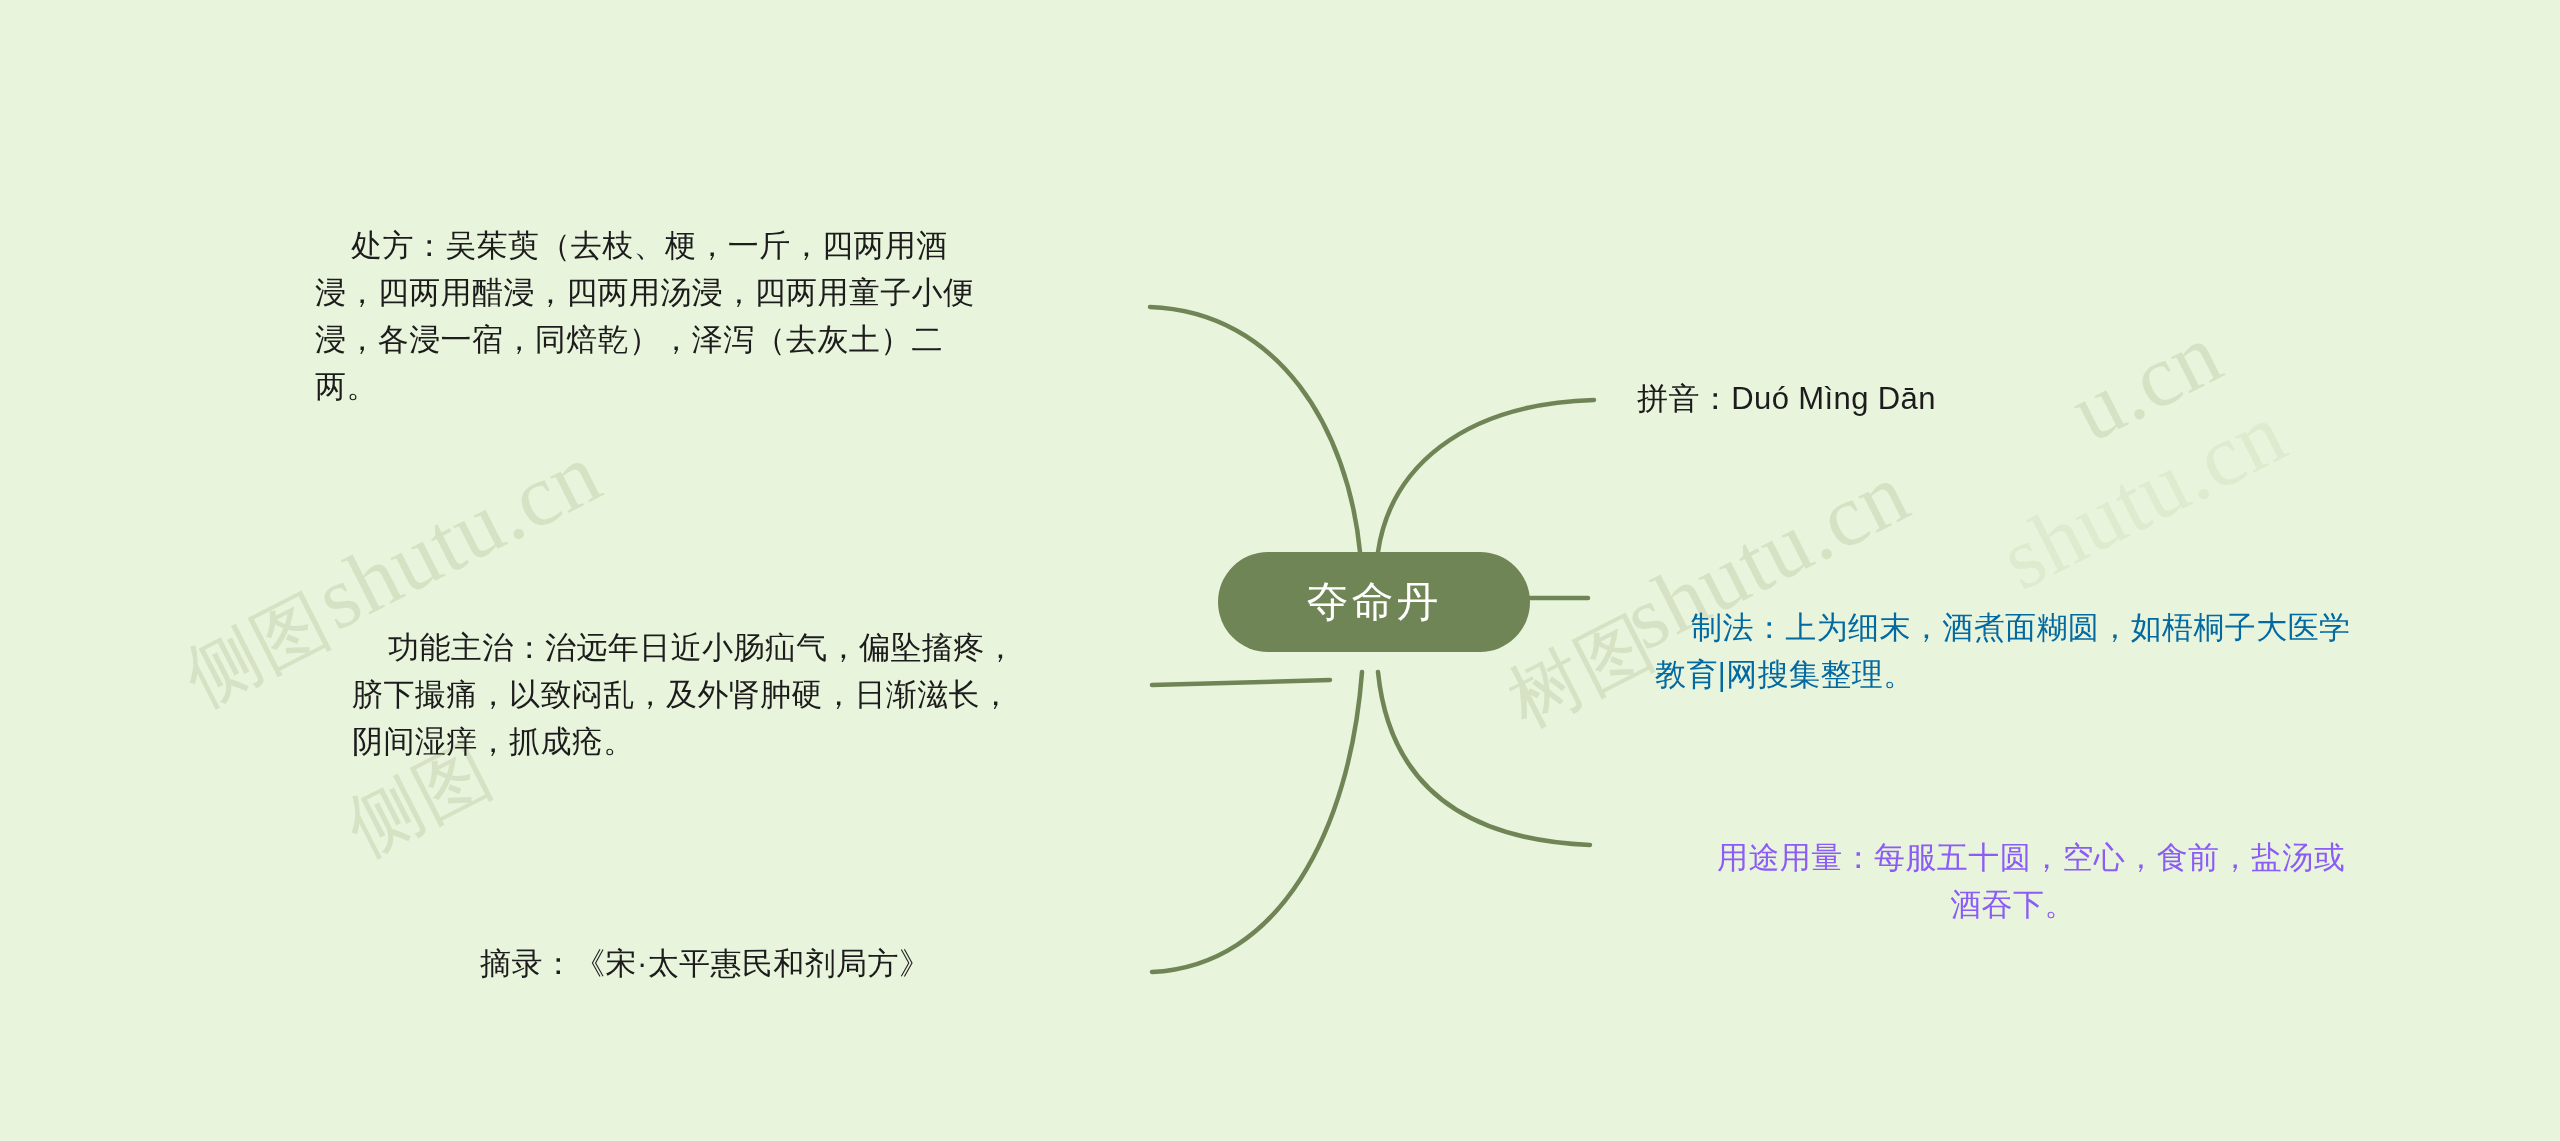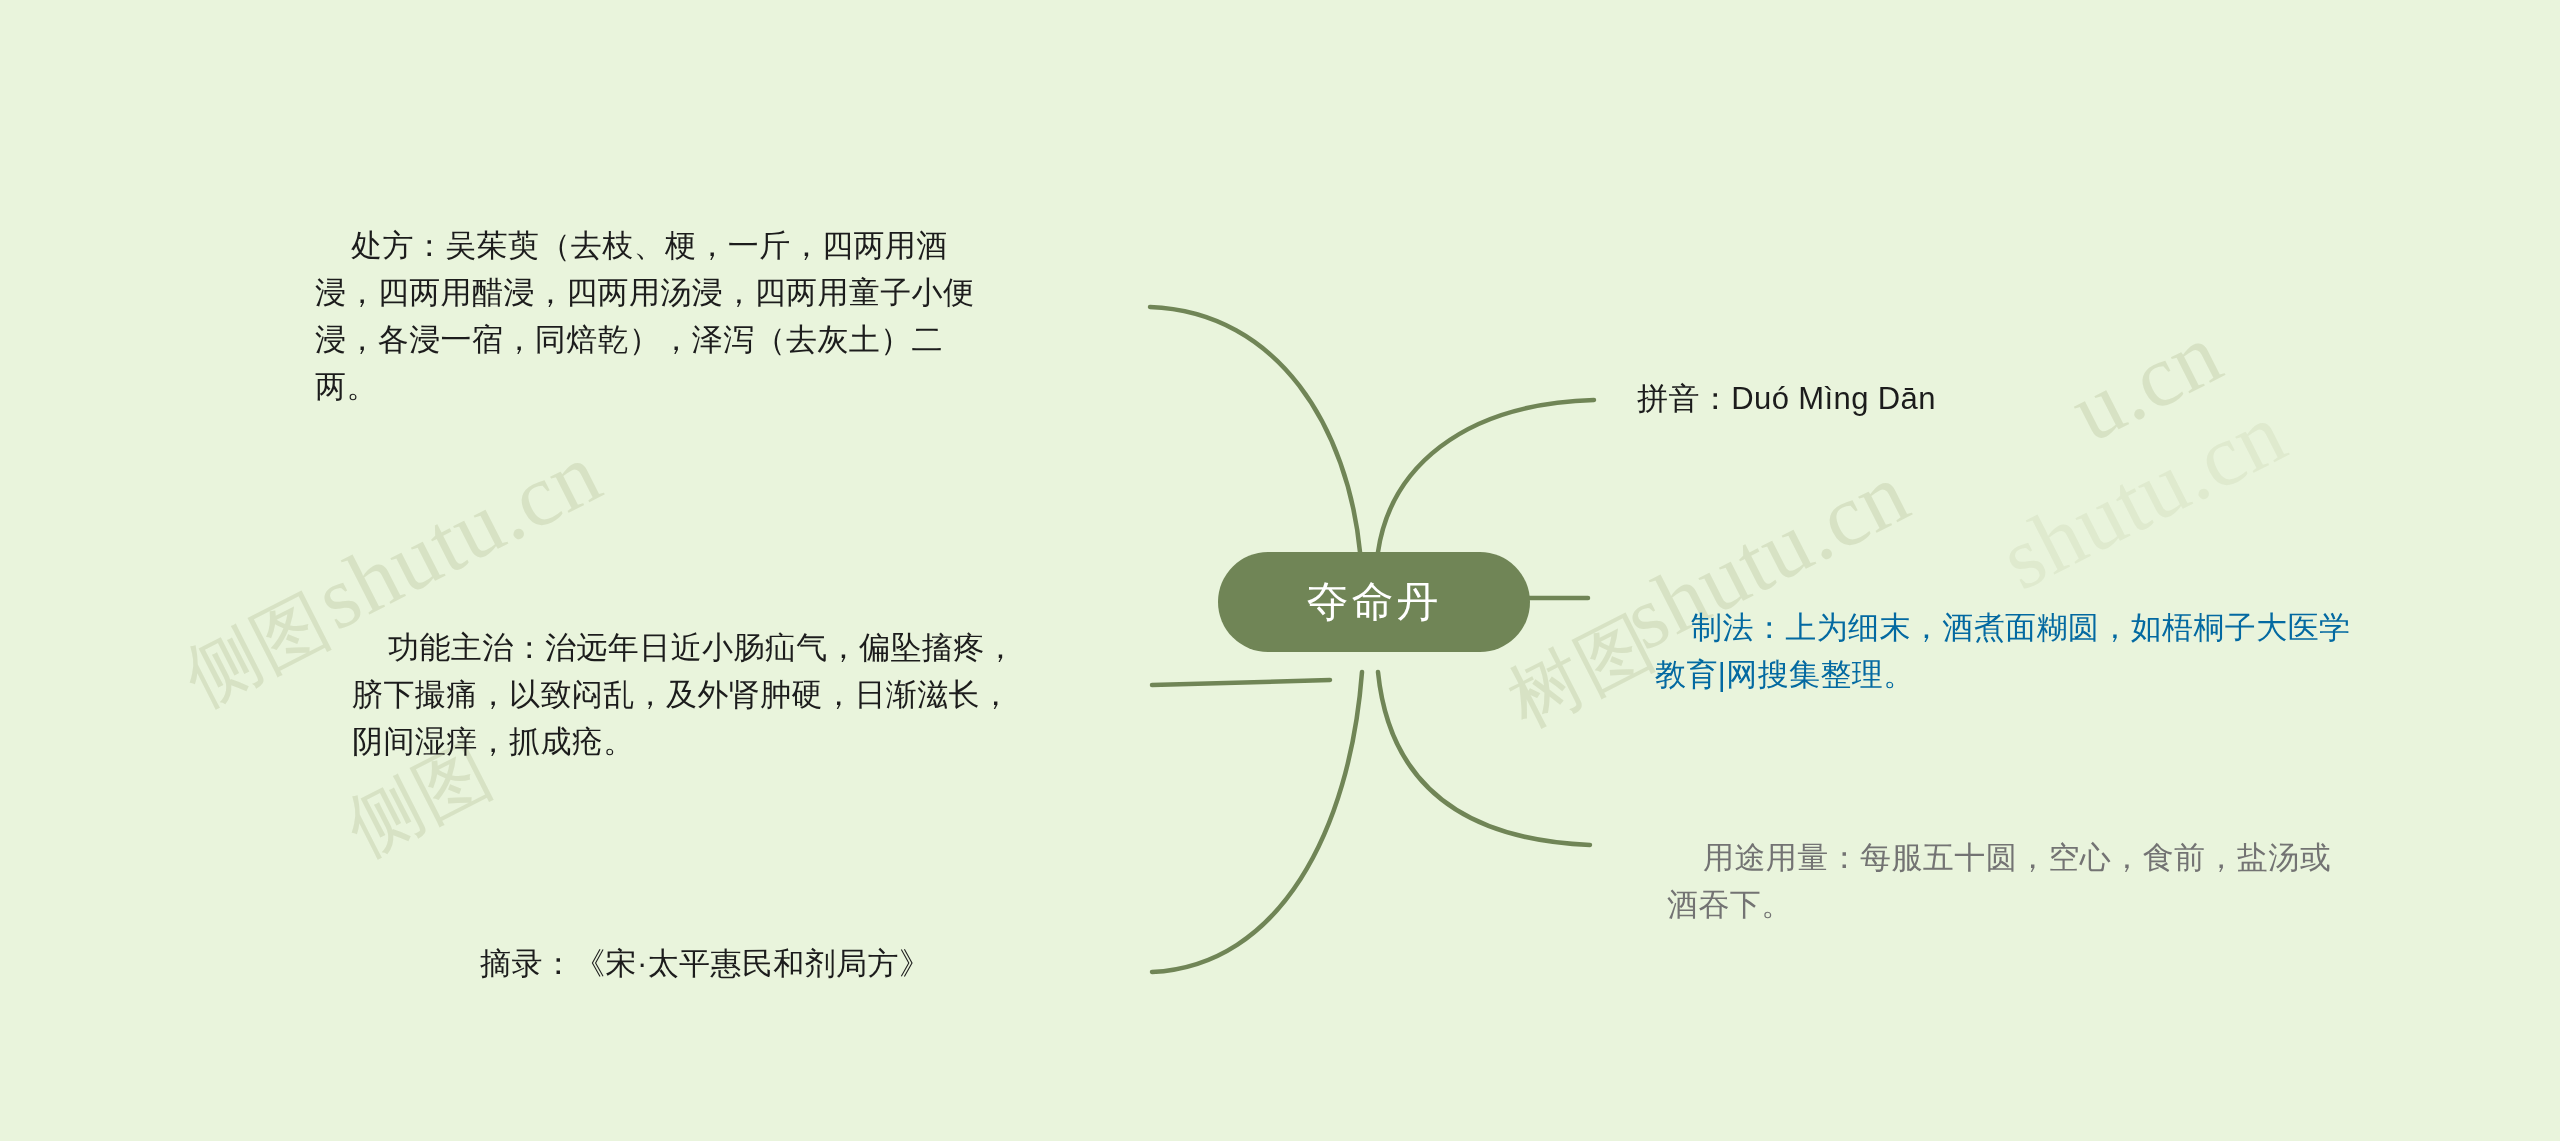--- a/index.html
+++ b/index.html
@@ -121,17 +121,17 @@
   </div>
 
   <div class="leaf leaf-pinyin" style="left: 1637px; top: 375px; width: 700px; text-align: left; color: rgb(28, 28, 28);">
     <span>拼音：Duó Mìng Dān</span>
   </div>
 
   <div class="leaf" style="left: 1655px; top: 557px; width: 700px; text-align: left; color: #0369a1;">
     <span>制法：上为细末，酒煮面糊圆，如梧桐子大医学教育|网搜集整理。</span>
   </div>
 
-  <div class="leaf" style="left: 1667px; top: 787px; width: 692px; text-align: left; color: #737373;">
+  <div class="leaf" style="left: 1667px; top: 787px; width: 692px; text-align: center; color: #8b5cf6;">
     <span>用途用量：每服五十圆，空心，食前，盐汤或酒吞下。</span>
   </div>
 
 </div>
 
 </body></html>

